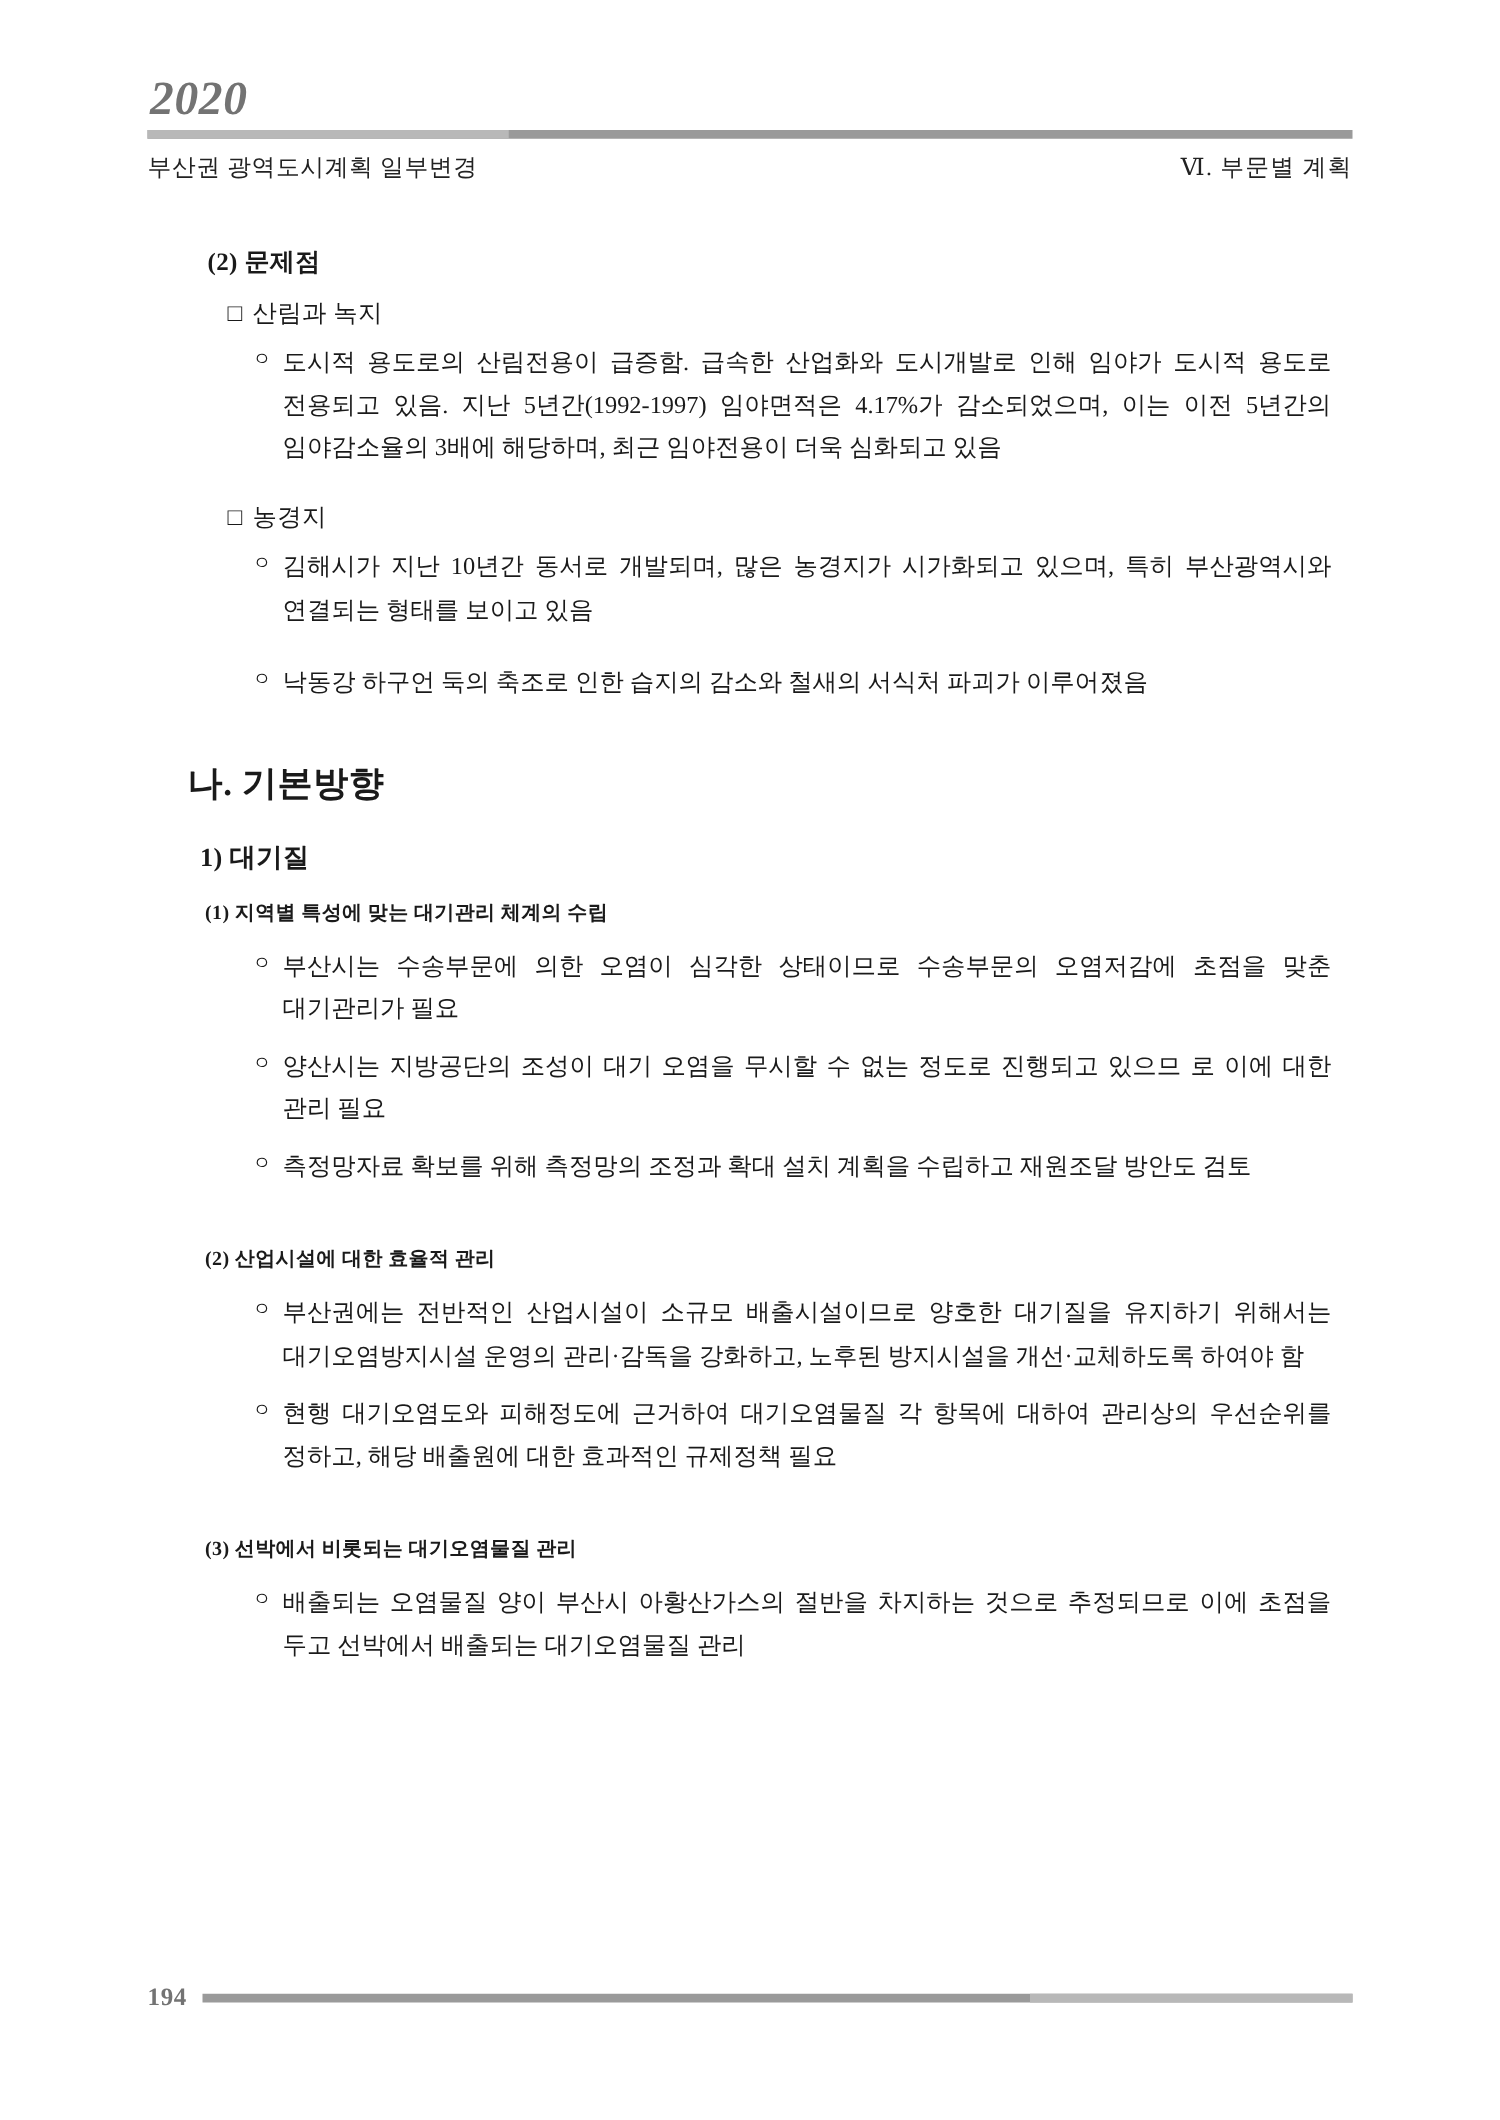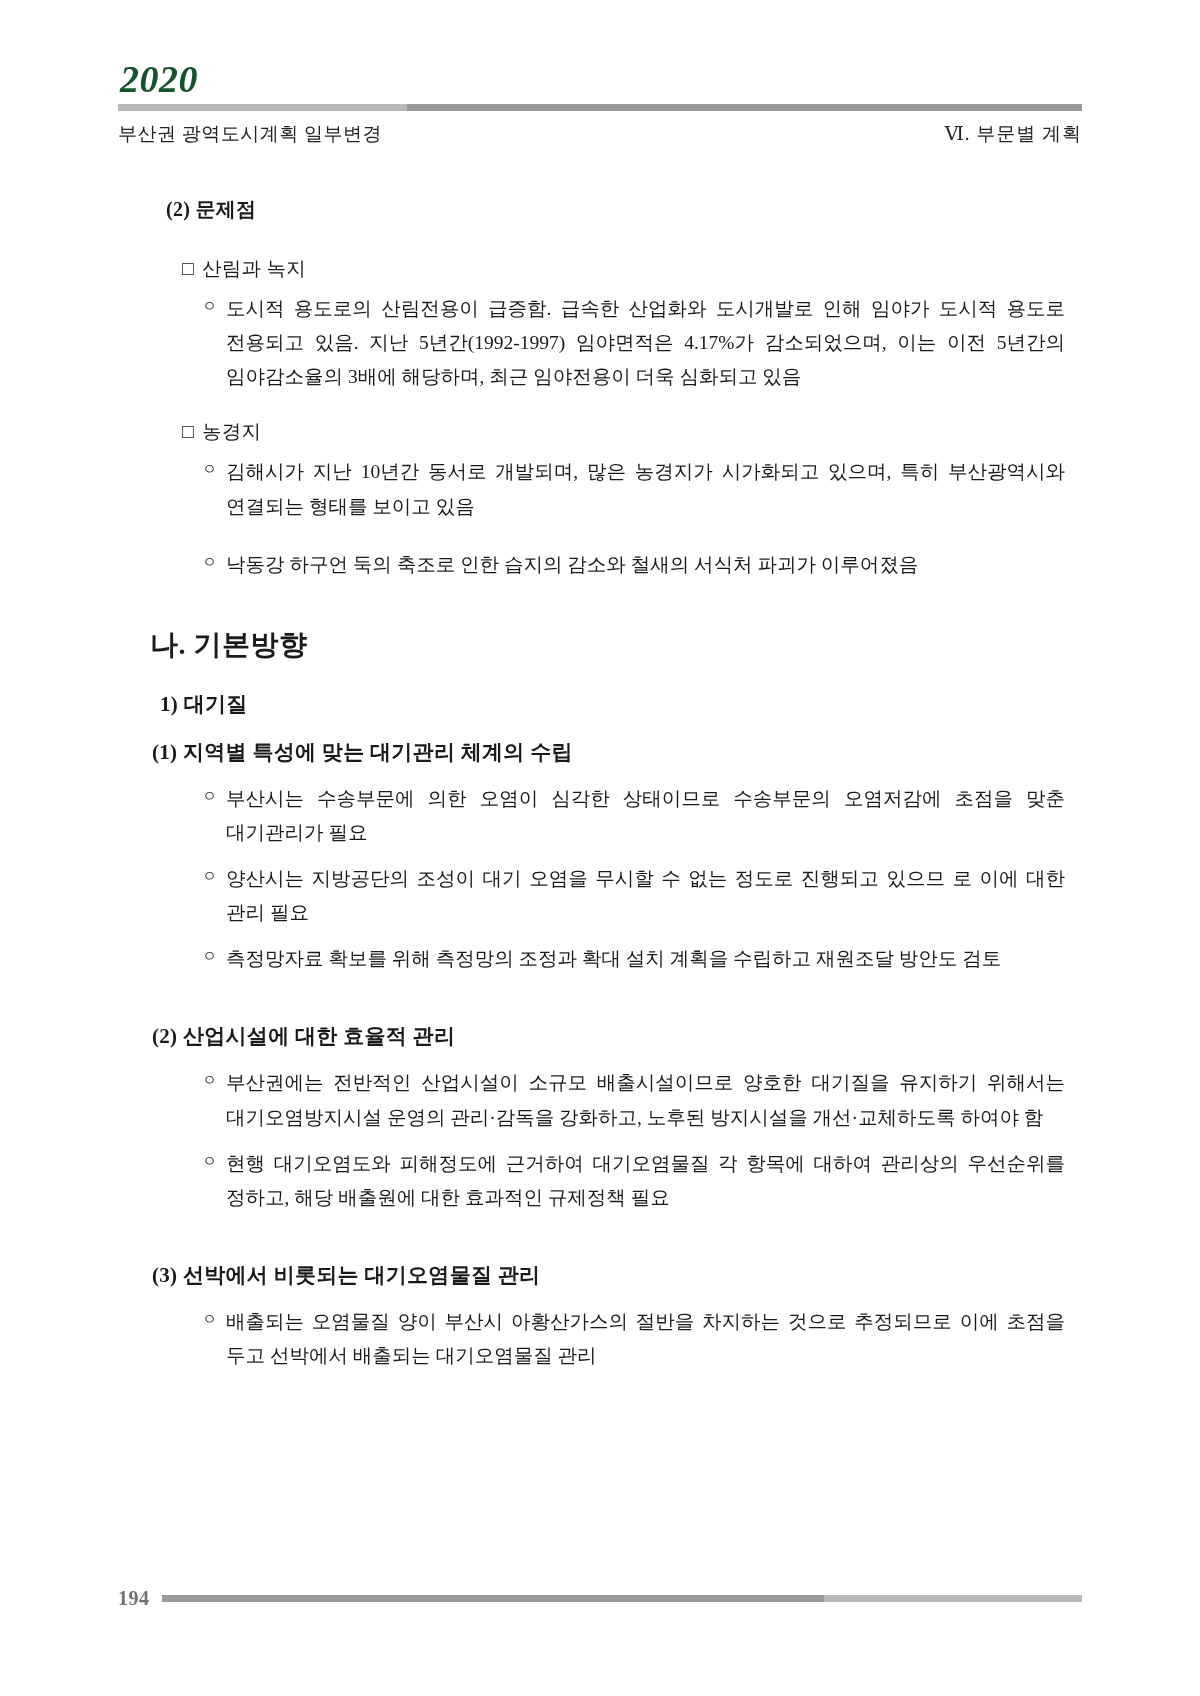--- a/index.html
+++ b/index.html
@@ -29,21 +29,21 @@
     left: 118px;
     right: 118px;
     height: 110px;
   }
   .header-year {
     font-family: "Liberation Serif", "DejaVu Serif", serif;
     font-size: 38px;
     font-weight: bold;
     font-style: italic;
     letter-spacing: 0.5px;
-    color: #14532d;
+    color: #737373;
     line-height: 1;
     margin: 0 0 6px 2px;
   }
   .header-rule {
     height: 7px;
     background: #9a9a9a;
     width: 100%;
     margin-bottom: 10px;
     position: relative;
   }
@@ -74,21 +74,21 @@
   .content {
     position: absolute;
     top: 196px;
     left: 140px;
     width: 925px;
   }
 
   .lvl-paren {
     font-size: 20px;
     font-weight: bold;
-    margin: 0 0 32px 26px;
+    margin: 0 0 14px 26px;
     letter-spacing: 0.3px;
   }
   .lvl-square {
     font-size: 19.5px;
     margin: 0 0 10px 42px;
     letter-spacing: 0.3px;
   }
   .lvl-square .mk {
     display: inline-block;
     width: 20px;
@@ -118,23 +118,23 @@
     margin: 44px 0 26px 10px;
     letter-spacing: 0.5px;
   }
   .sub-num {
     font-size: 21px;
     font-weight: bold;
     margin: 0 0 20px 20px;
     letter-spacing: 0.3px;
   }
   .sub-paren {
-    font-size: 21px;
-    font-weight: bold;
-    margin: 0 0 16px 12px;
+    font-size: 16px;
+    font-weight: bold;
+    margin: 0 0 16px 24px;
     letter-spacing: 0.3px;
   }
   .gap-sm { height: 12px; }
   .gap-lg { height: 34px; }
 
   
   .footer {
     position: absolute;
     left: 118px;
     right: 118px;

